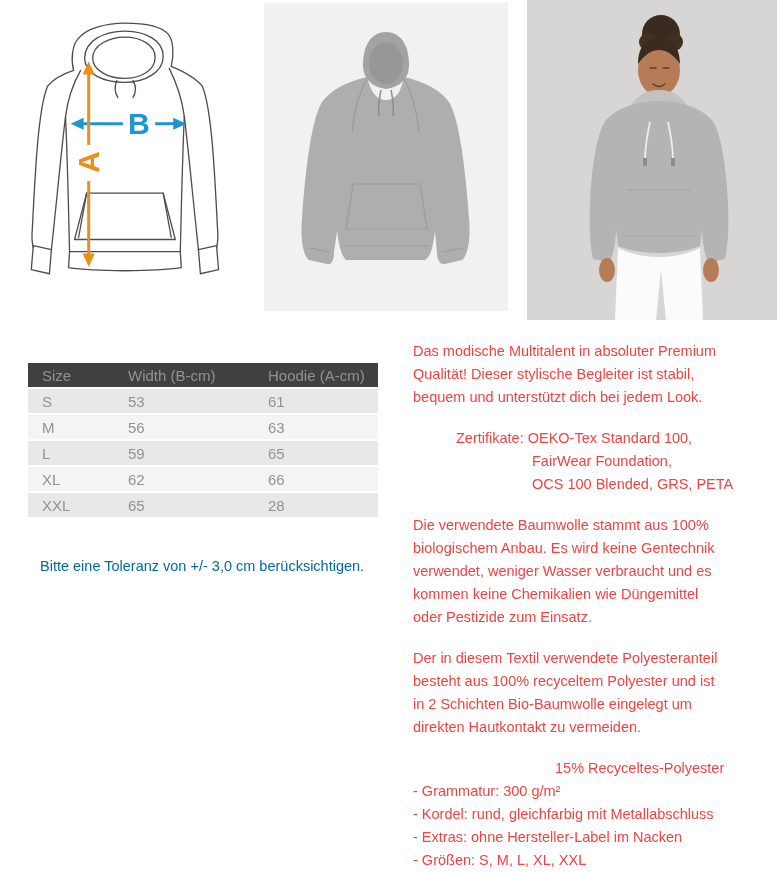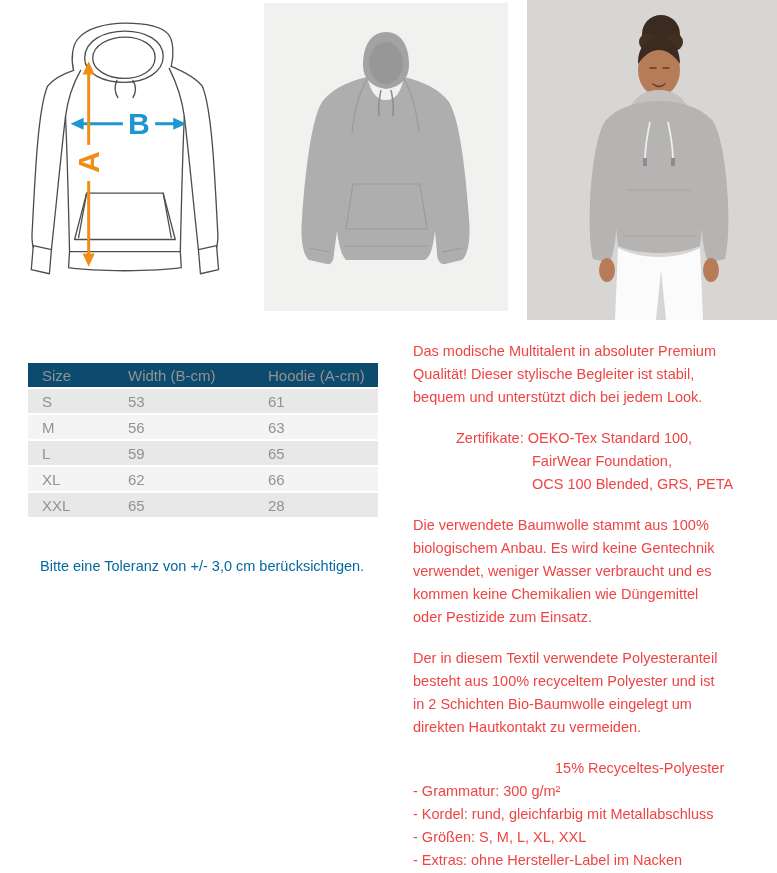--- a/index.html
+++ b/index.html
@@ -21,21 +21,21 @@
   
   .size-table {
     left:28px; top:361px; width:350px;
     border-collapse:separate; border-spacing:0 2px;
     font-size:15px; color:#929292;
   }
   .size-table th, .size-table td {
     font-weight:normal; text-align:left;
     height:24px; padding:0;
   }
-  .size-table th { background:#0c4a6e; }
+  .size-table th { background:#404040; }
   .size-table tr.odd td  { background:#e8e8e8; }
   .size-table tr.even td { background:#f4f4f4; }
   .c1 { width:100px; padding-left:14px !important; }
   .c2 { width:140px; }
   .c3 { width:110px; }
 
   .tolerance {
     left:40px; top:558px; width:360px;
     font-size:14.5px; color:#0369a1;
   }
@@ -242,16 +242,16 @@
 kommen keine Chemikalien wie Düngemittel
 oder Pestizide zum Einsatz.</p>
   <p>Der in diesem Textil verwendete Polyesteranteil
 besteht aus 100% recyceltem Polyester und ist
 in 2 Schichten Bio-Baumwolle eingelegt um
 direkten Hautkontakt zu vermeiden.</p>
   <ul class="bullets">
     <li class="bullet-indent">15% Recyceltes-Polyester</li>
     <li>- Grammatur: 300 g/m²</li>
     <li>- Kordel: rund, gleichfarbig mit Metallabschluss</li>
+    <li>- Extras: ohne Hersteller-Label im Nacken</li>
     <li>- Größen: S, M, L, XL, XXL</li>
-    <li>- Extras: ohne Hersteller-Label im Nacken</li>
   </ul>
 </div>
 
 </body></html>

